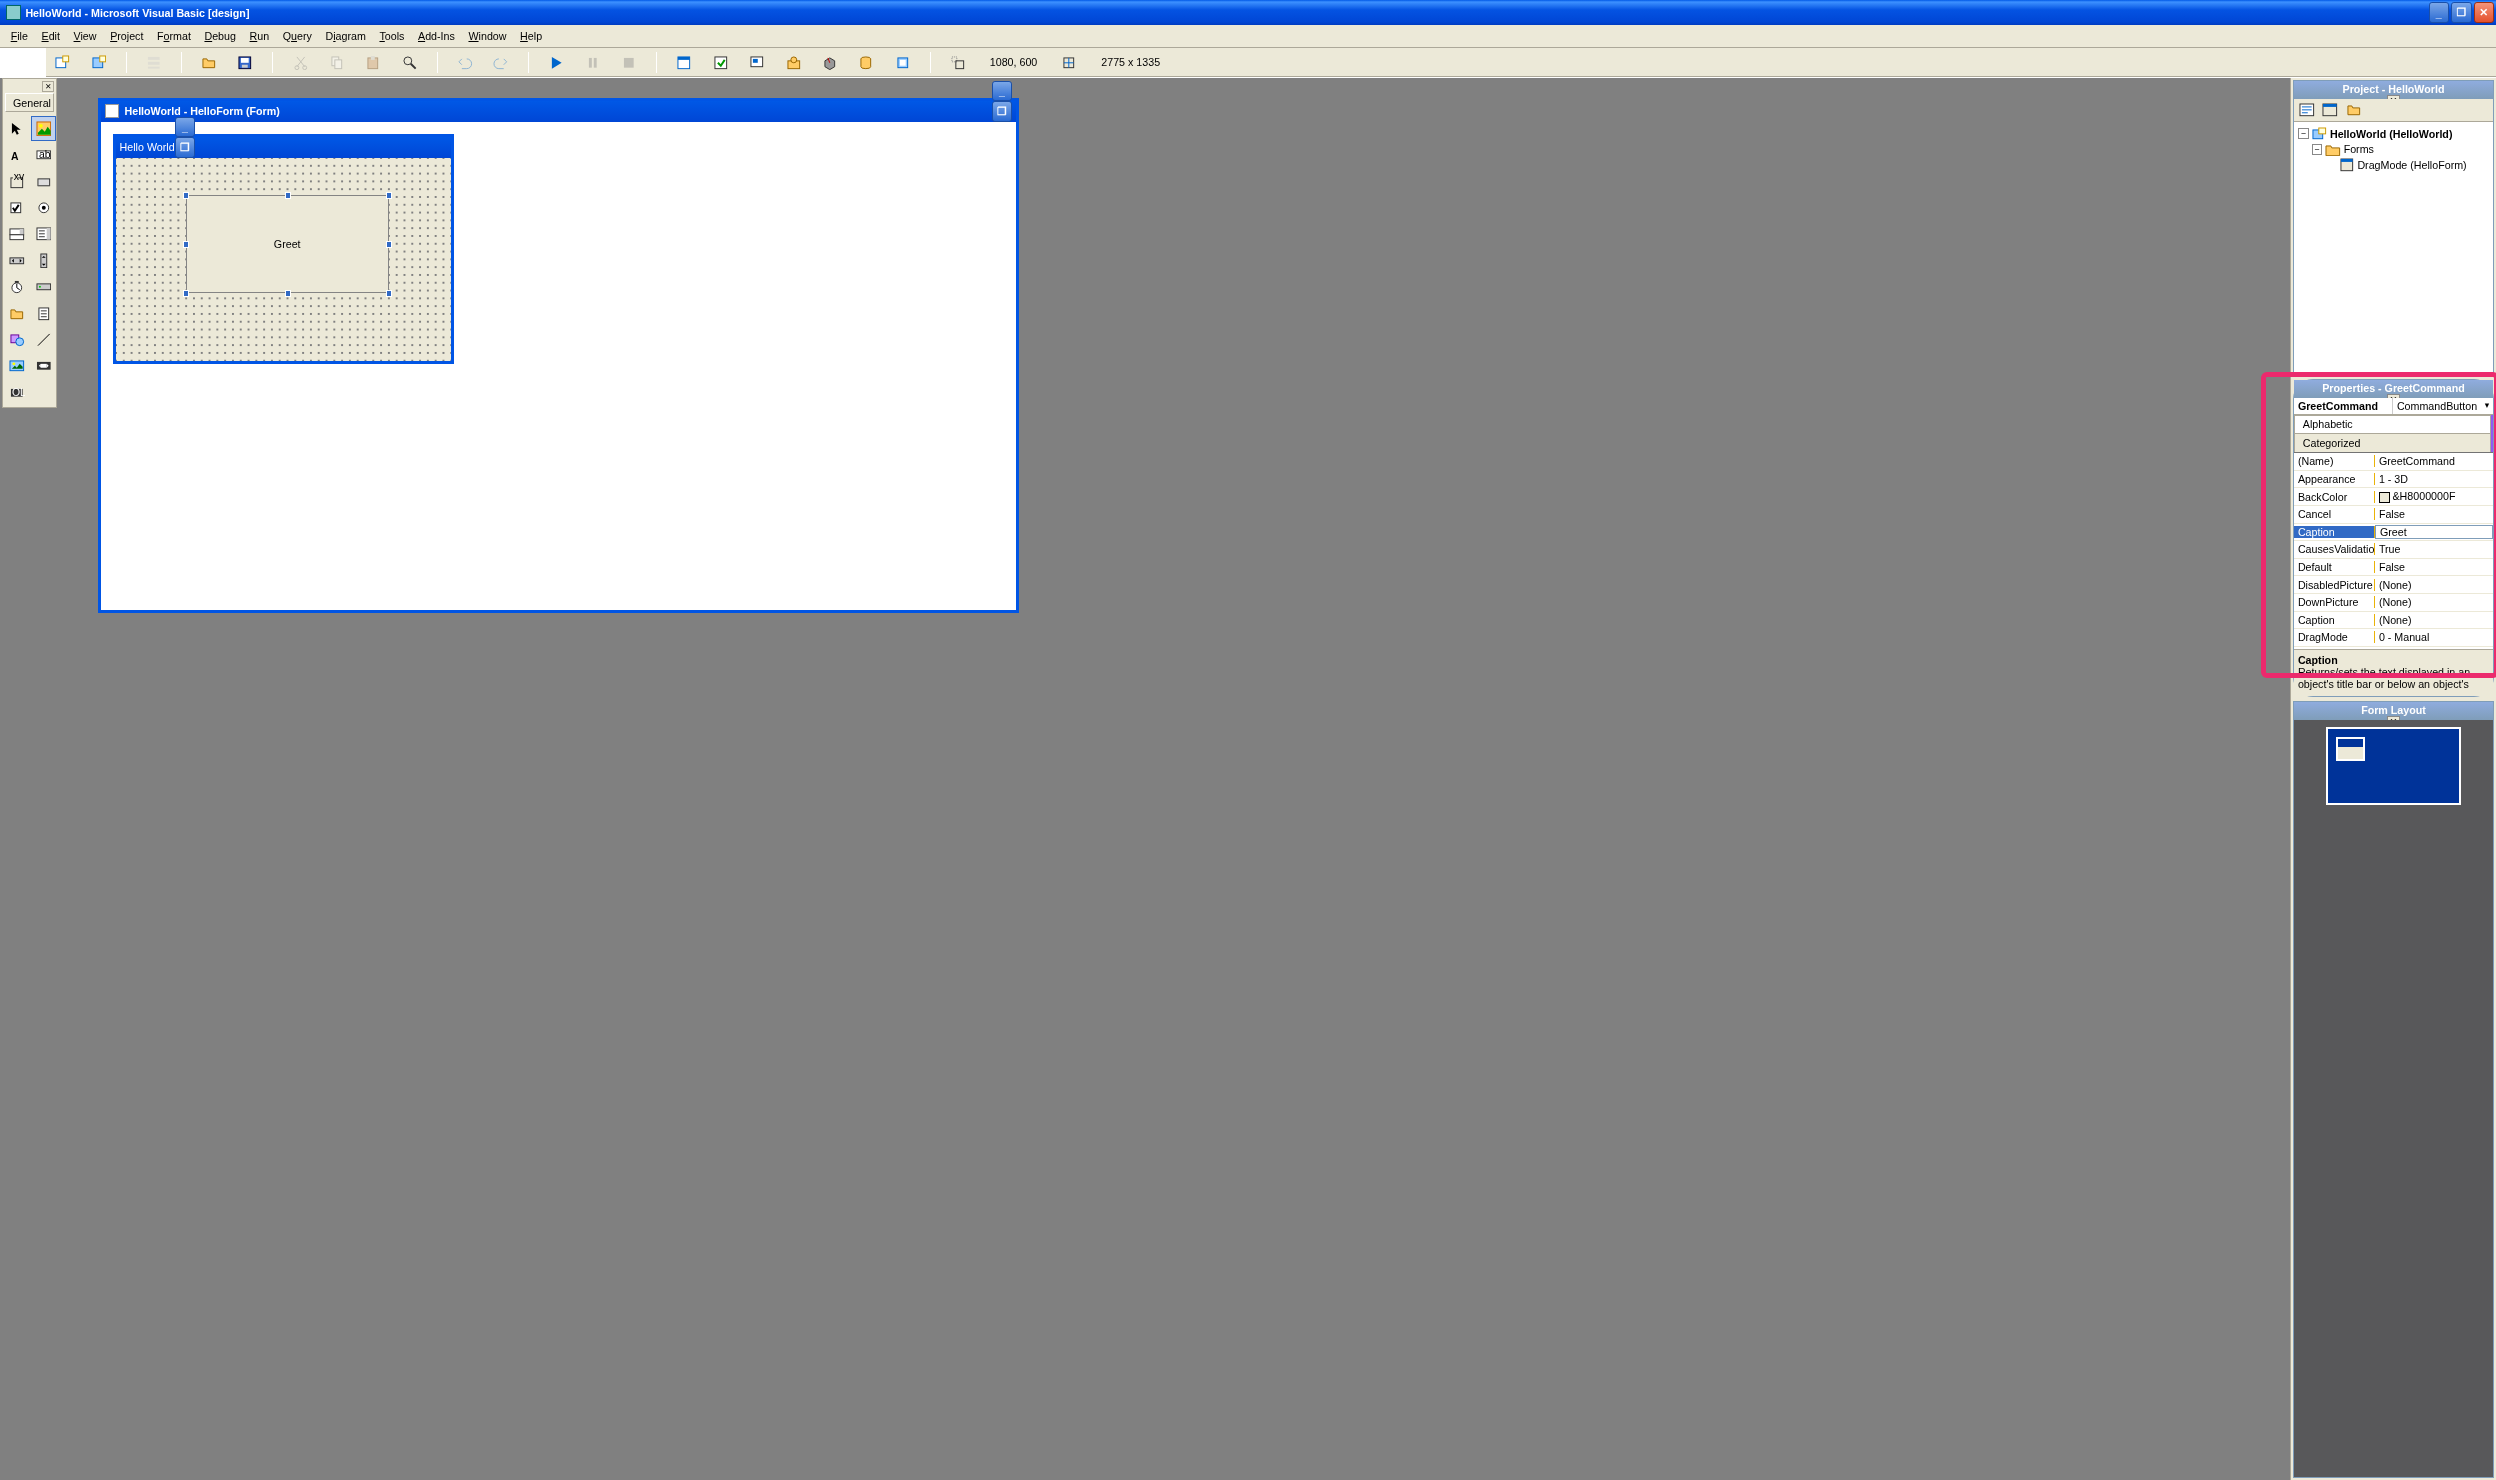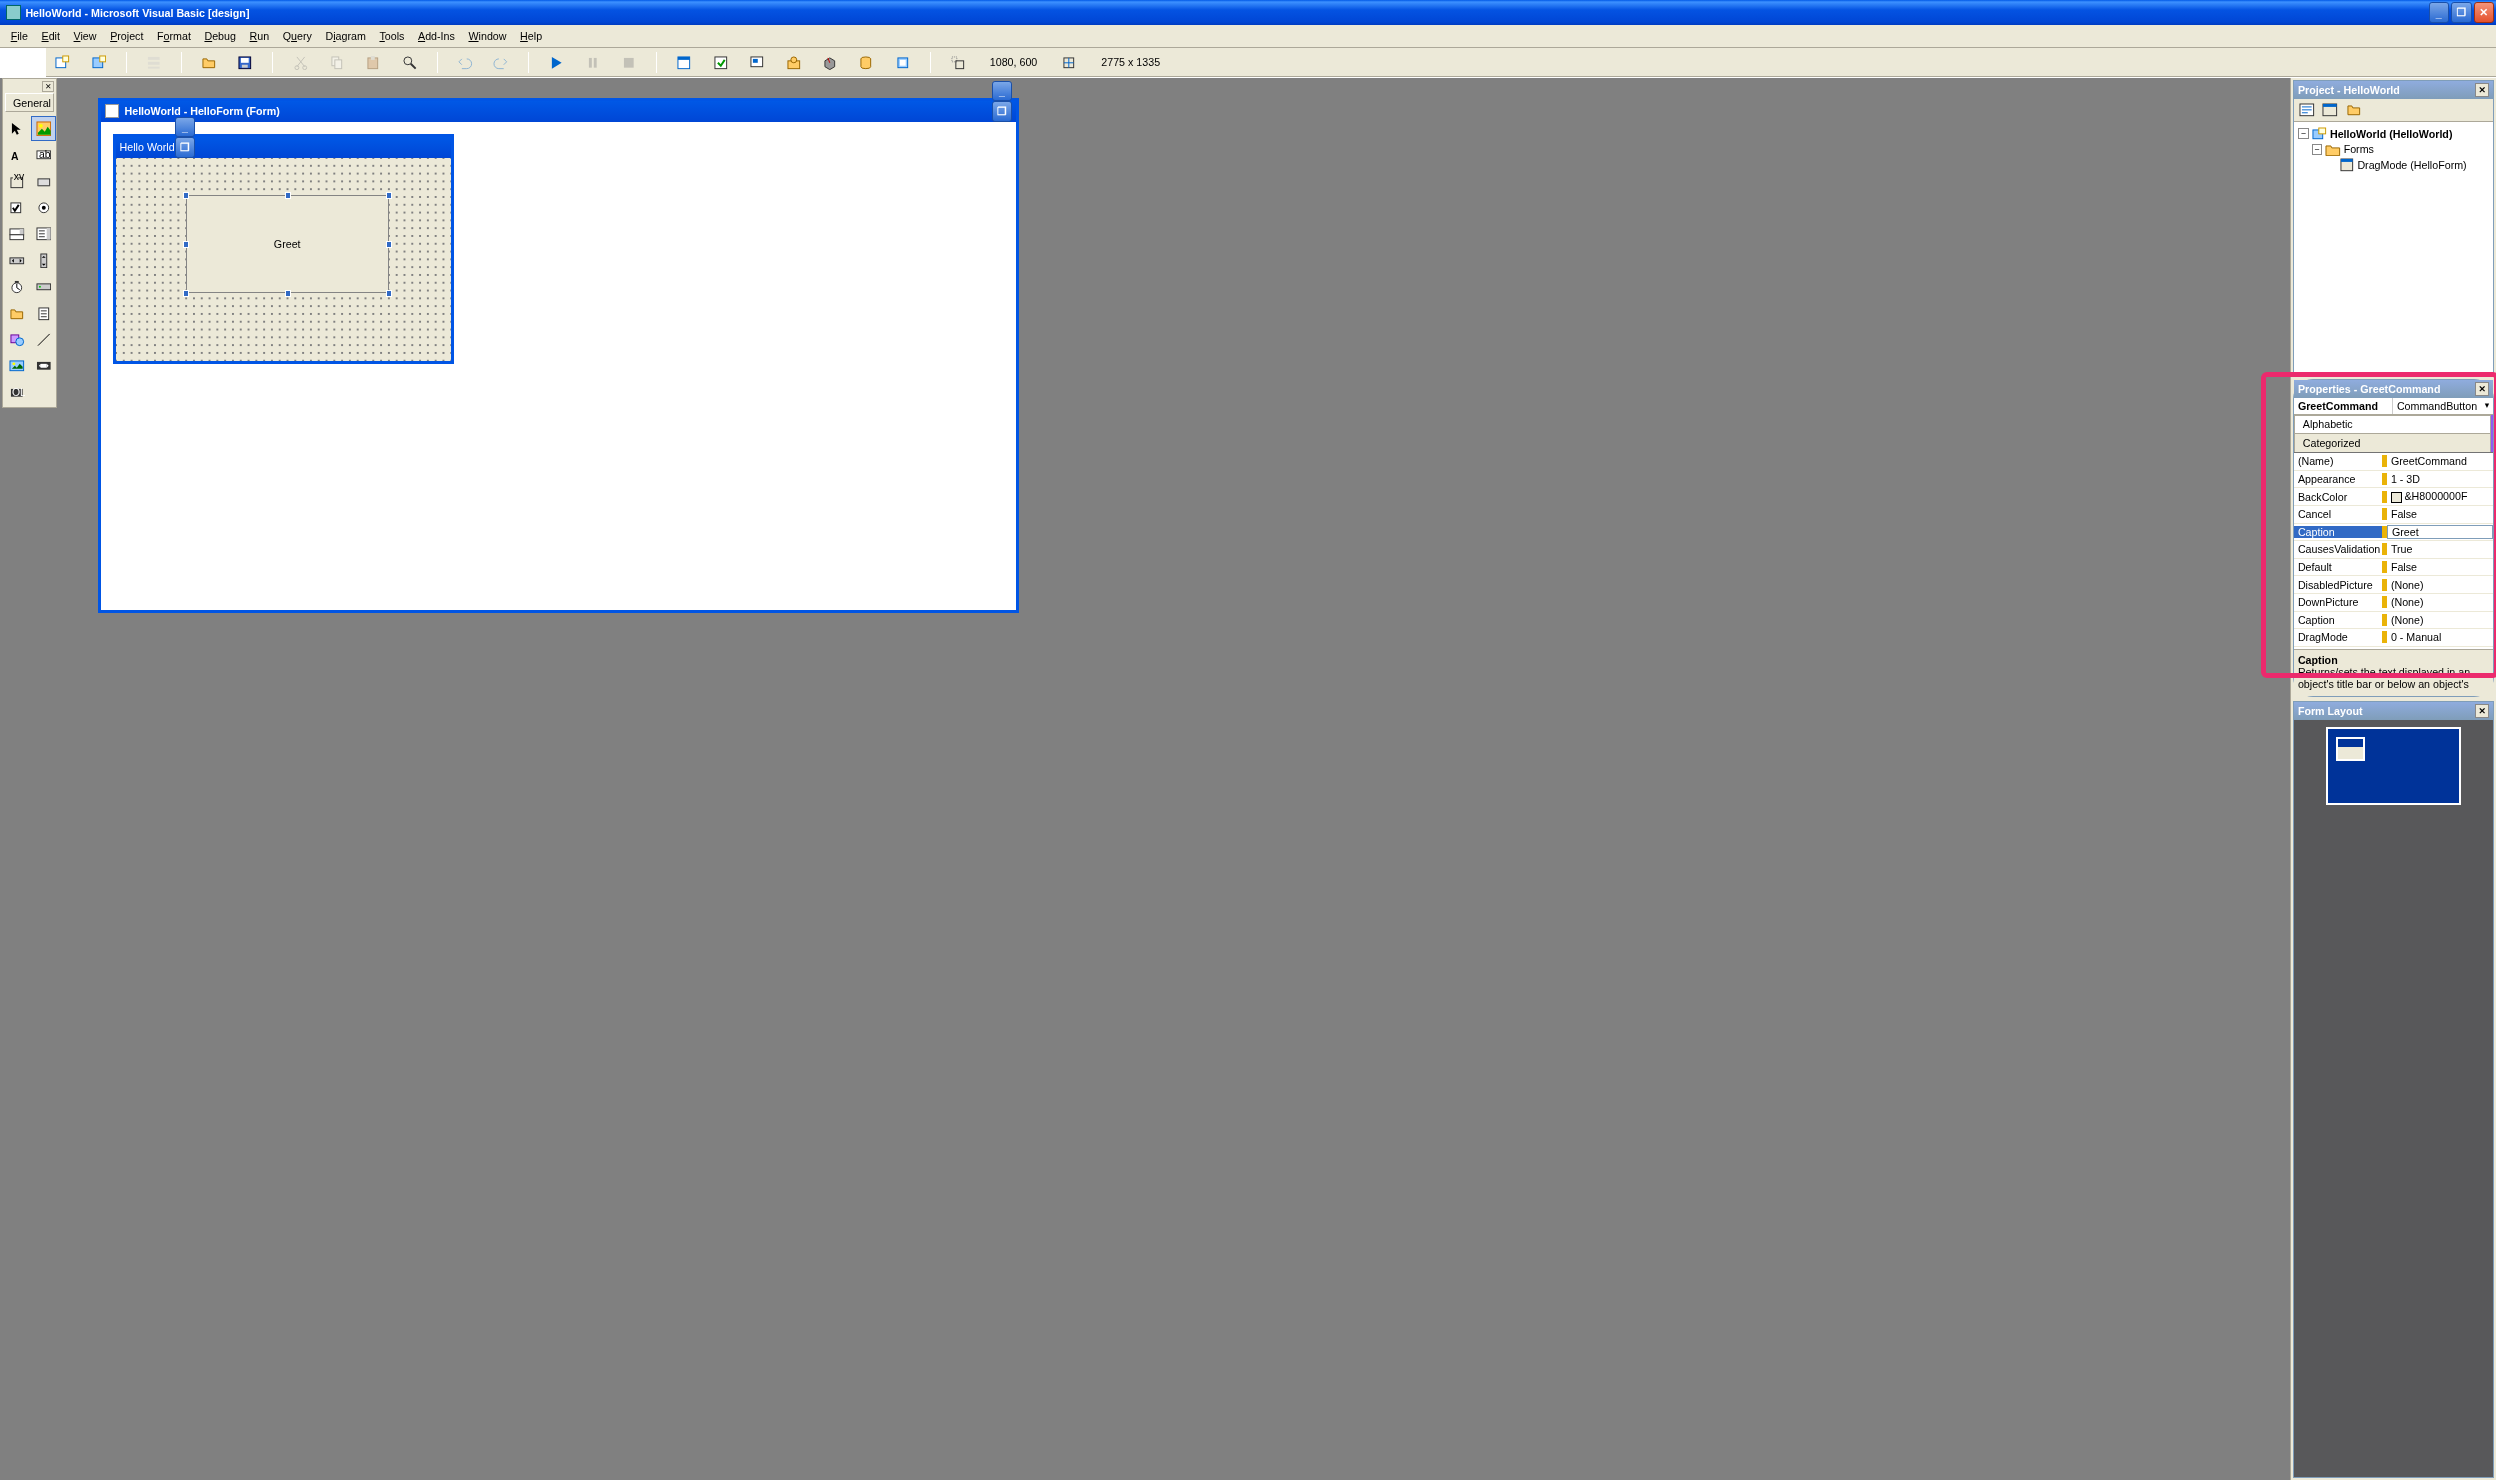--- a/index.html
+++ b/index.html
@@ -42,21 +42,21 @@
 .fd-content { position: relative; background: #fff; height: calc(100% - 21.5px); }
 
 .inner-form { position: absolute; left: 11.7px; top: 11.7px; width: 341px; height: 230px; border: 3.9px solid #0055e5; background: #ece9d8; }
 .inner-form-title { height: 21.5px; background: linear-gradient(to bottom, #0058e6, #0046d5); display: flex; align-items: center; padding: 0 3.9px; color: #fff; }
 .inner-form-content { height: calc(100% - 21.5px); background: #ece9d8; background-image: radial-gradient(circle, #808080 1px, transparent 1px); background-size: 7.8px 7.8px; background-position: 3.9px 3.9px; position: relative; }
 
 .greet-btn { position: absolute; left: 70px; top: 37px; width: 203px; height: 98px; background: #ece9d8; border: 1px solid #848484; display: flex; align-items: center; justify-content: center; }
 .sel-handle { position: absolute; width: 6.8px; height: 6.8px; background: #316ac5; border: 1px solid #fff; }
 
 .panel { border: 1px solid #7f9db9; margin: 2px; background: #fff; display: flex; flex-direction: column; }
-.panel-title { height: 17.6px; background: linear-gradient(to bottom, #8facde, #7f9db9); color: #fff; font-weight: bold; padding: 2px 3.9px; display: flex; align-items: center; font-size: 10.7px; }
+.panel-title { height: 17.6px; background: linear-gradient(to bottom, #8facde, #7f9db9); color: #fff; font-weight: bold; padding: 2px 3.9px; display: flex; align-items: center; font-size: 10.7px; flex-direction: column; }
 .panel-title .pt-text { flex: 1; }
 .panel-title .pt-close { width: 13.7px; height: 13.7px; background: #ece9d8; color: #000; display: flex; align-items: center; justify-content: center; font-weight: bold; border: 1px solid #888; font-size: 8.8px; }
 .panel-toolbar { height: 23.4px; background: #ece9d8; border-bottom: 1px solid #aca899; display: flex; align-items: center; padding: 2px; gap: 2px; }
 .panel-tb-btn { width: 21.5px; height: 19.5px; border: 1px solid transparent; display: flex; align-items: center; justify-content: center; }
 
 .tree { padding: 3.9px; background: #fff; flex: 1; overflow: auto; }
 .tree-row { display: flex; align-items: center; padding: 1px 0; white-space: nowrap; }
 .tree-indent { display: inline-block; }
 .tree-exp { width: 10.7px; height: 10.7px; border: 1px solid #888; display: inline-flex; align-items: center; justify-content: center; font-size: 8.8px; margin-right: 2.9px; background: #fff; line-height: 1; }
 .tree-icon { width: 15.6px; height: 13.7px; margin-right: 2.9px; display: inline-block; }
@@ -65,21 +65,21 @@
 .highlight-box { position: absolute; border: 5.9px solid #ec2a6d; pointer-events: none; z-index: 100; border-radius: 5.9px; }
 .props-selector { display: flex; border-bottom: 1px solid #aca899; background: #fff; }
 .props-selector .pname { width: 98px; font-weight: bold; padding: 2px 3.9px; overflow: hidden; }
 .props-selector .ptype { flex: 1; padding: 2px 3.9px; border-left: 1px solid #ccc; position: relative; }
 .props-selector .ptype::after { content: "▾"; position: absolute; right: 3.9px; font-size: 8.8px; }
 .props-tabs { display: flex; background: #8b5cf6; border-bottom: 1px solid #737373; flex-direction: column; }
 .props-tab { padding: 2.9px 7.8px; border: 1px solid #aca899; border-bottom: none; background: #ece9d8; margin-right: 2px; font-size: 10.7px; }
 .props-tab.active { background: #fff; }
 .props-grid { flex: 1; overflow-y: scroll; background: #fff; }
 .prop-row { display: flex; border-bottom: 1px solid #ece9d8; height: 17.6px; align-items: center; }
-.prop-row .k { width: 93px; padding: 0 3.9px; border-right: 5px solid #eab308; overflow: hidden; white-space: nowrap; }
+.prop-row .k { width: 81px; padding: 0 3.9px; border-right: 1px solid #eab308; overflow: hidden; white-space: nowrap; }
 .prop-row .v { flex: 1; padding: 0 3.9px; overflow: hidden; white-space: nowrap; }
 .prop-row.sel .k { background: #316ac5; color: #fff; }
 .prop-row.sel .v { border: 1px solid #7f9db9; }
 .props-desc { border-top: 1px solid #aca899; padding: 3.9px; background: #ece9d8; height: 47px; }
 .props-desc .dtitle { font-weight: bold; }
 
 .form-layout-body { flex: 1; background: #58585a; display: flex; align-items: flex-start; justify-content: center; padding: 7.8px; }
 .fl-screen { width: 135px; height: 78px; background: #003399; border: 2px solid #fff; position: relative; }
 .fl-mini { position: absolute; left: 7.8px; top: 7.8px; width: 29px; height: 23.4px; background: #ece9d8; border: 2px solid #fff; }
 .fl-mini-title { height: 7.8px; background: #003399; }

